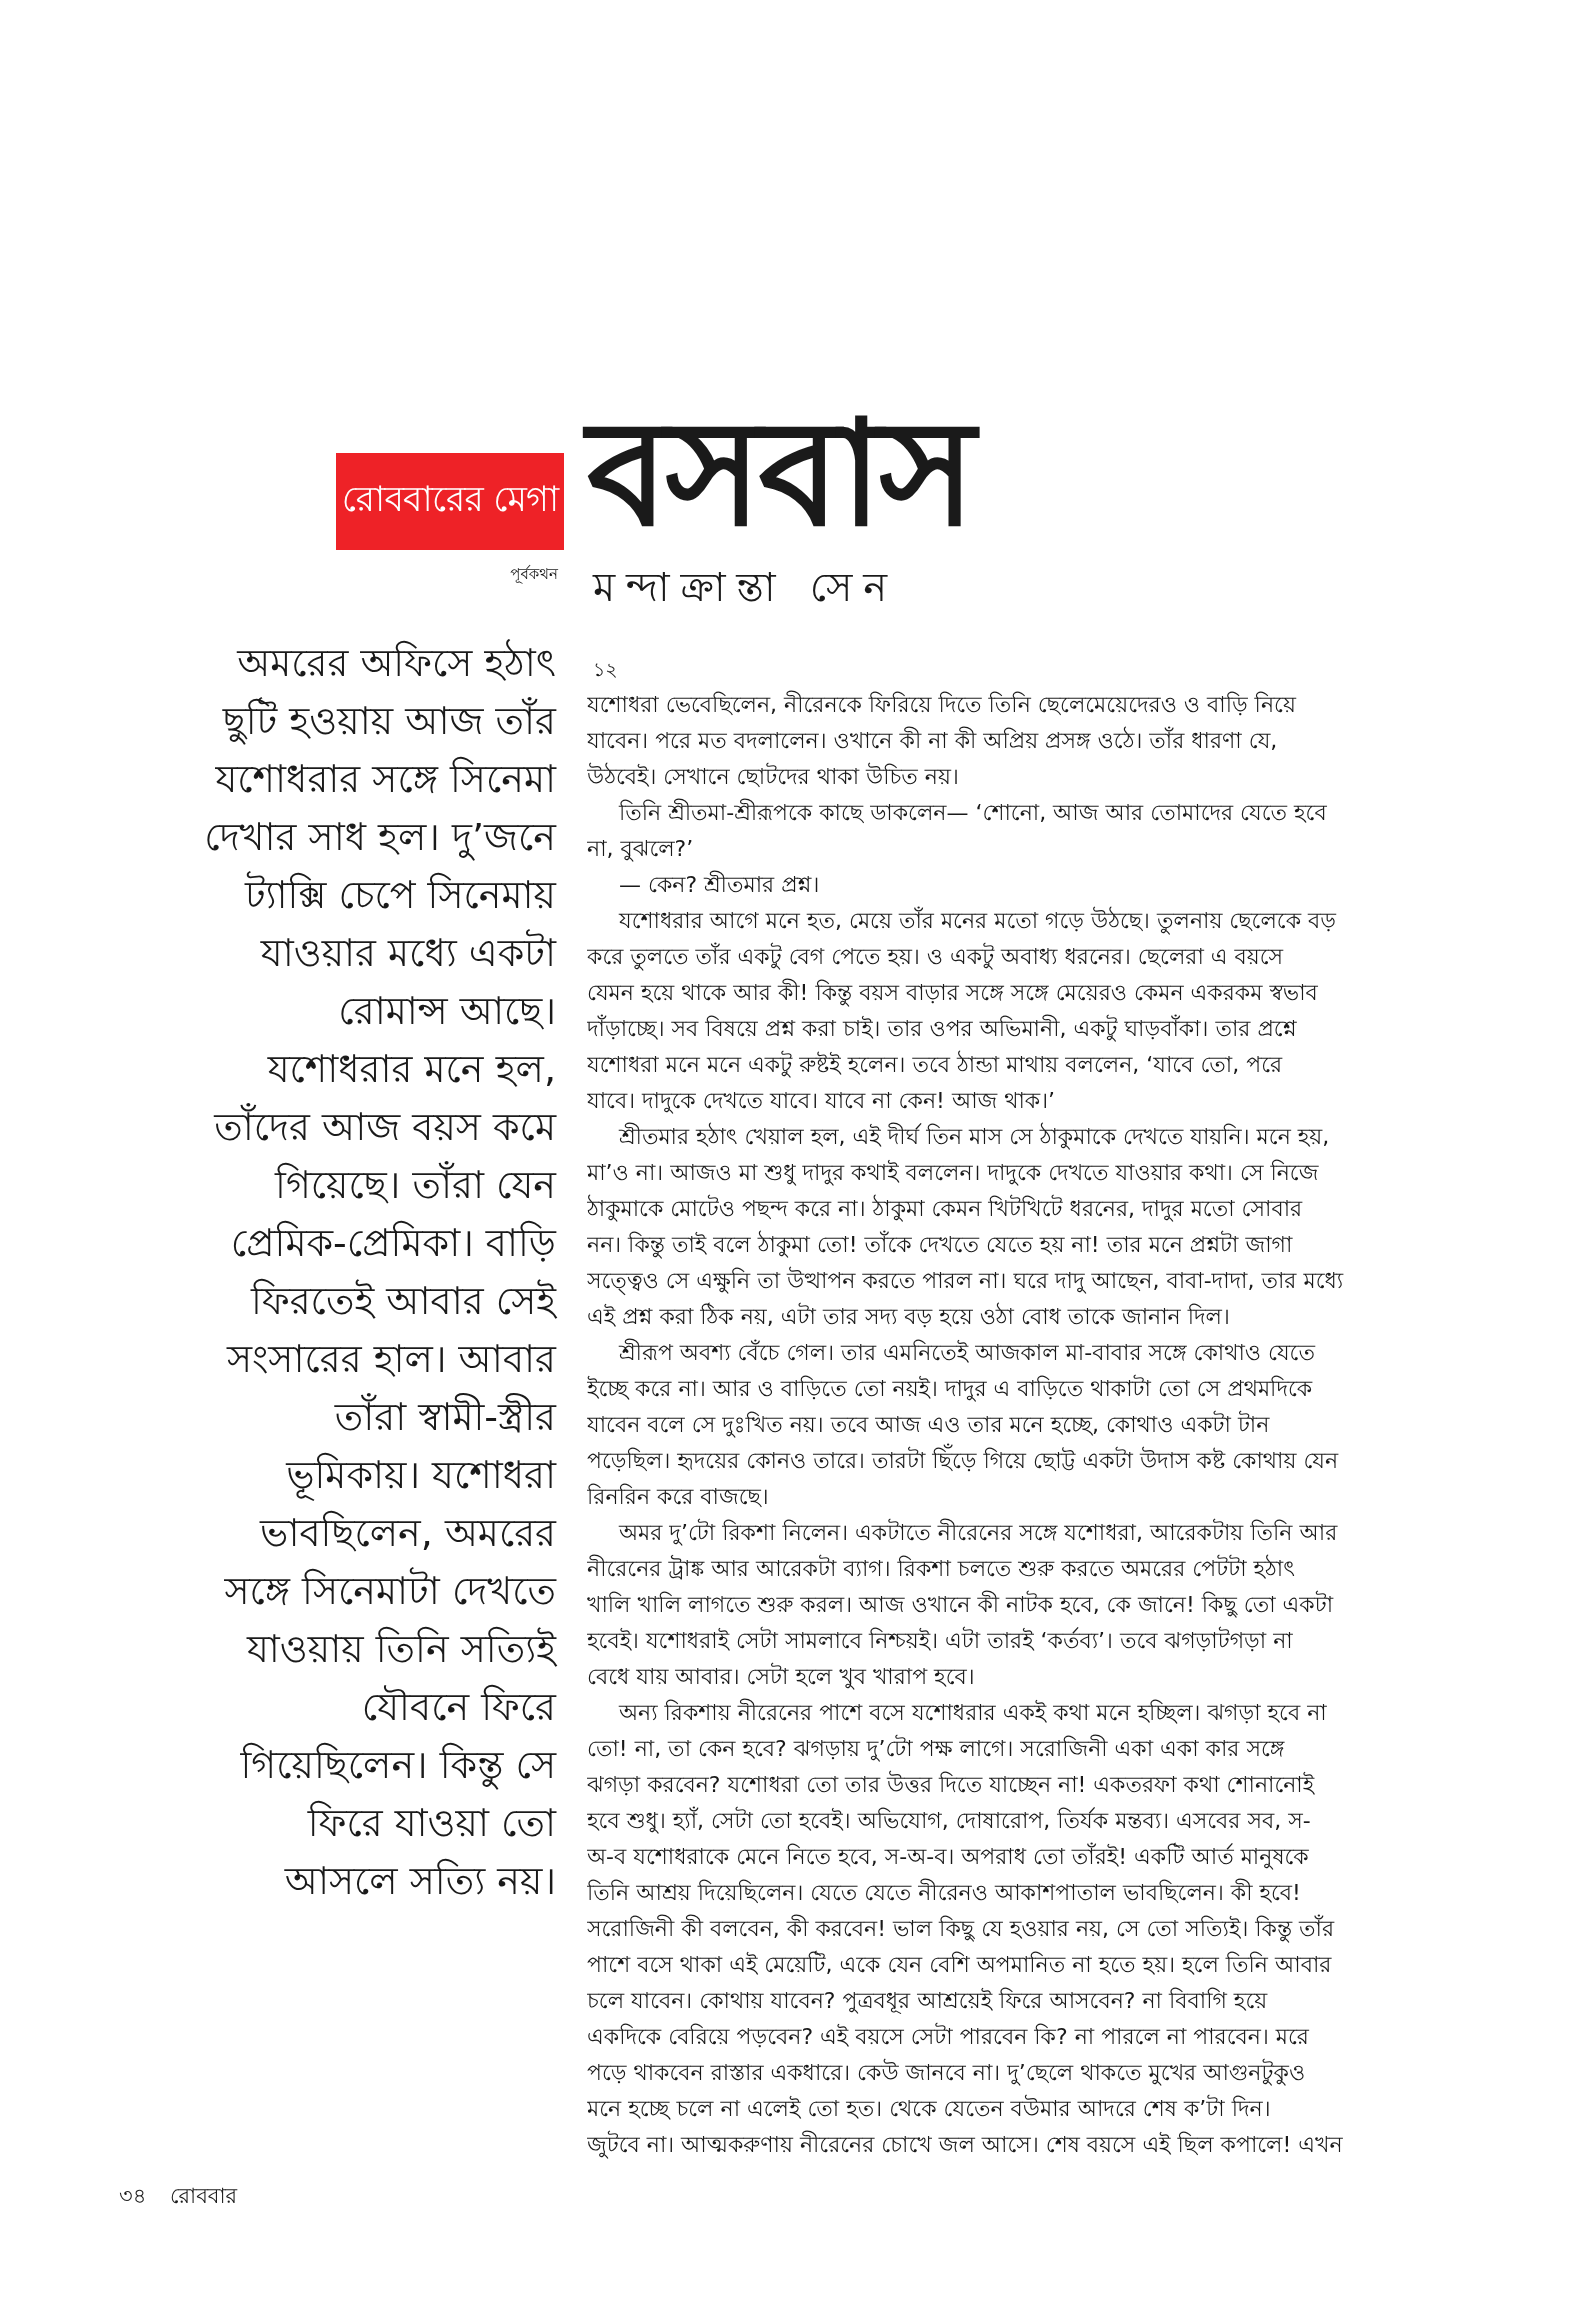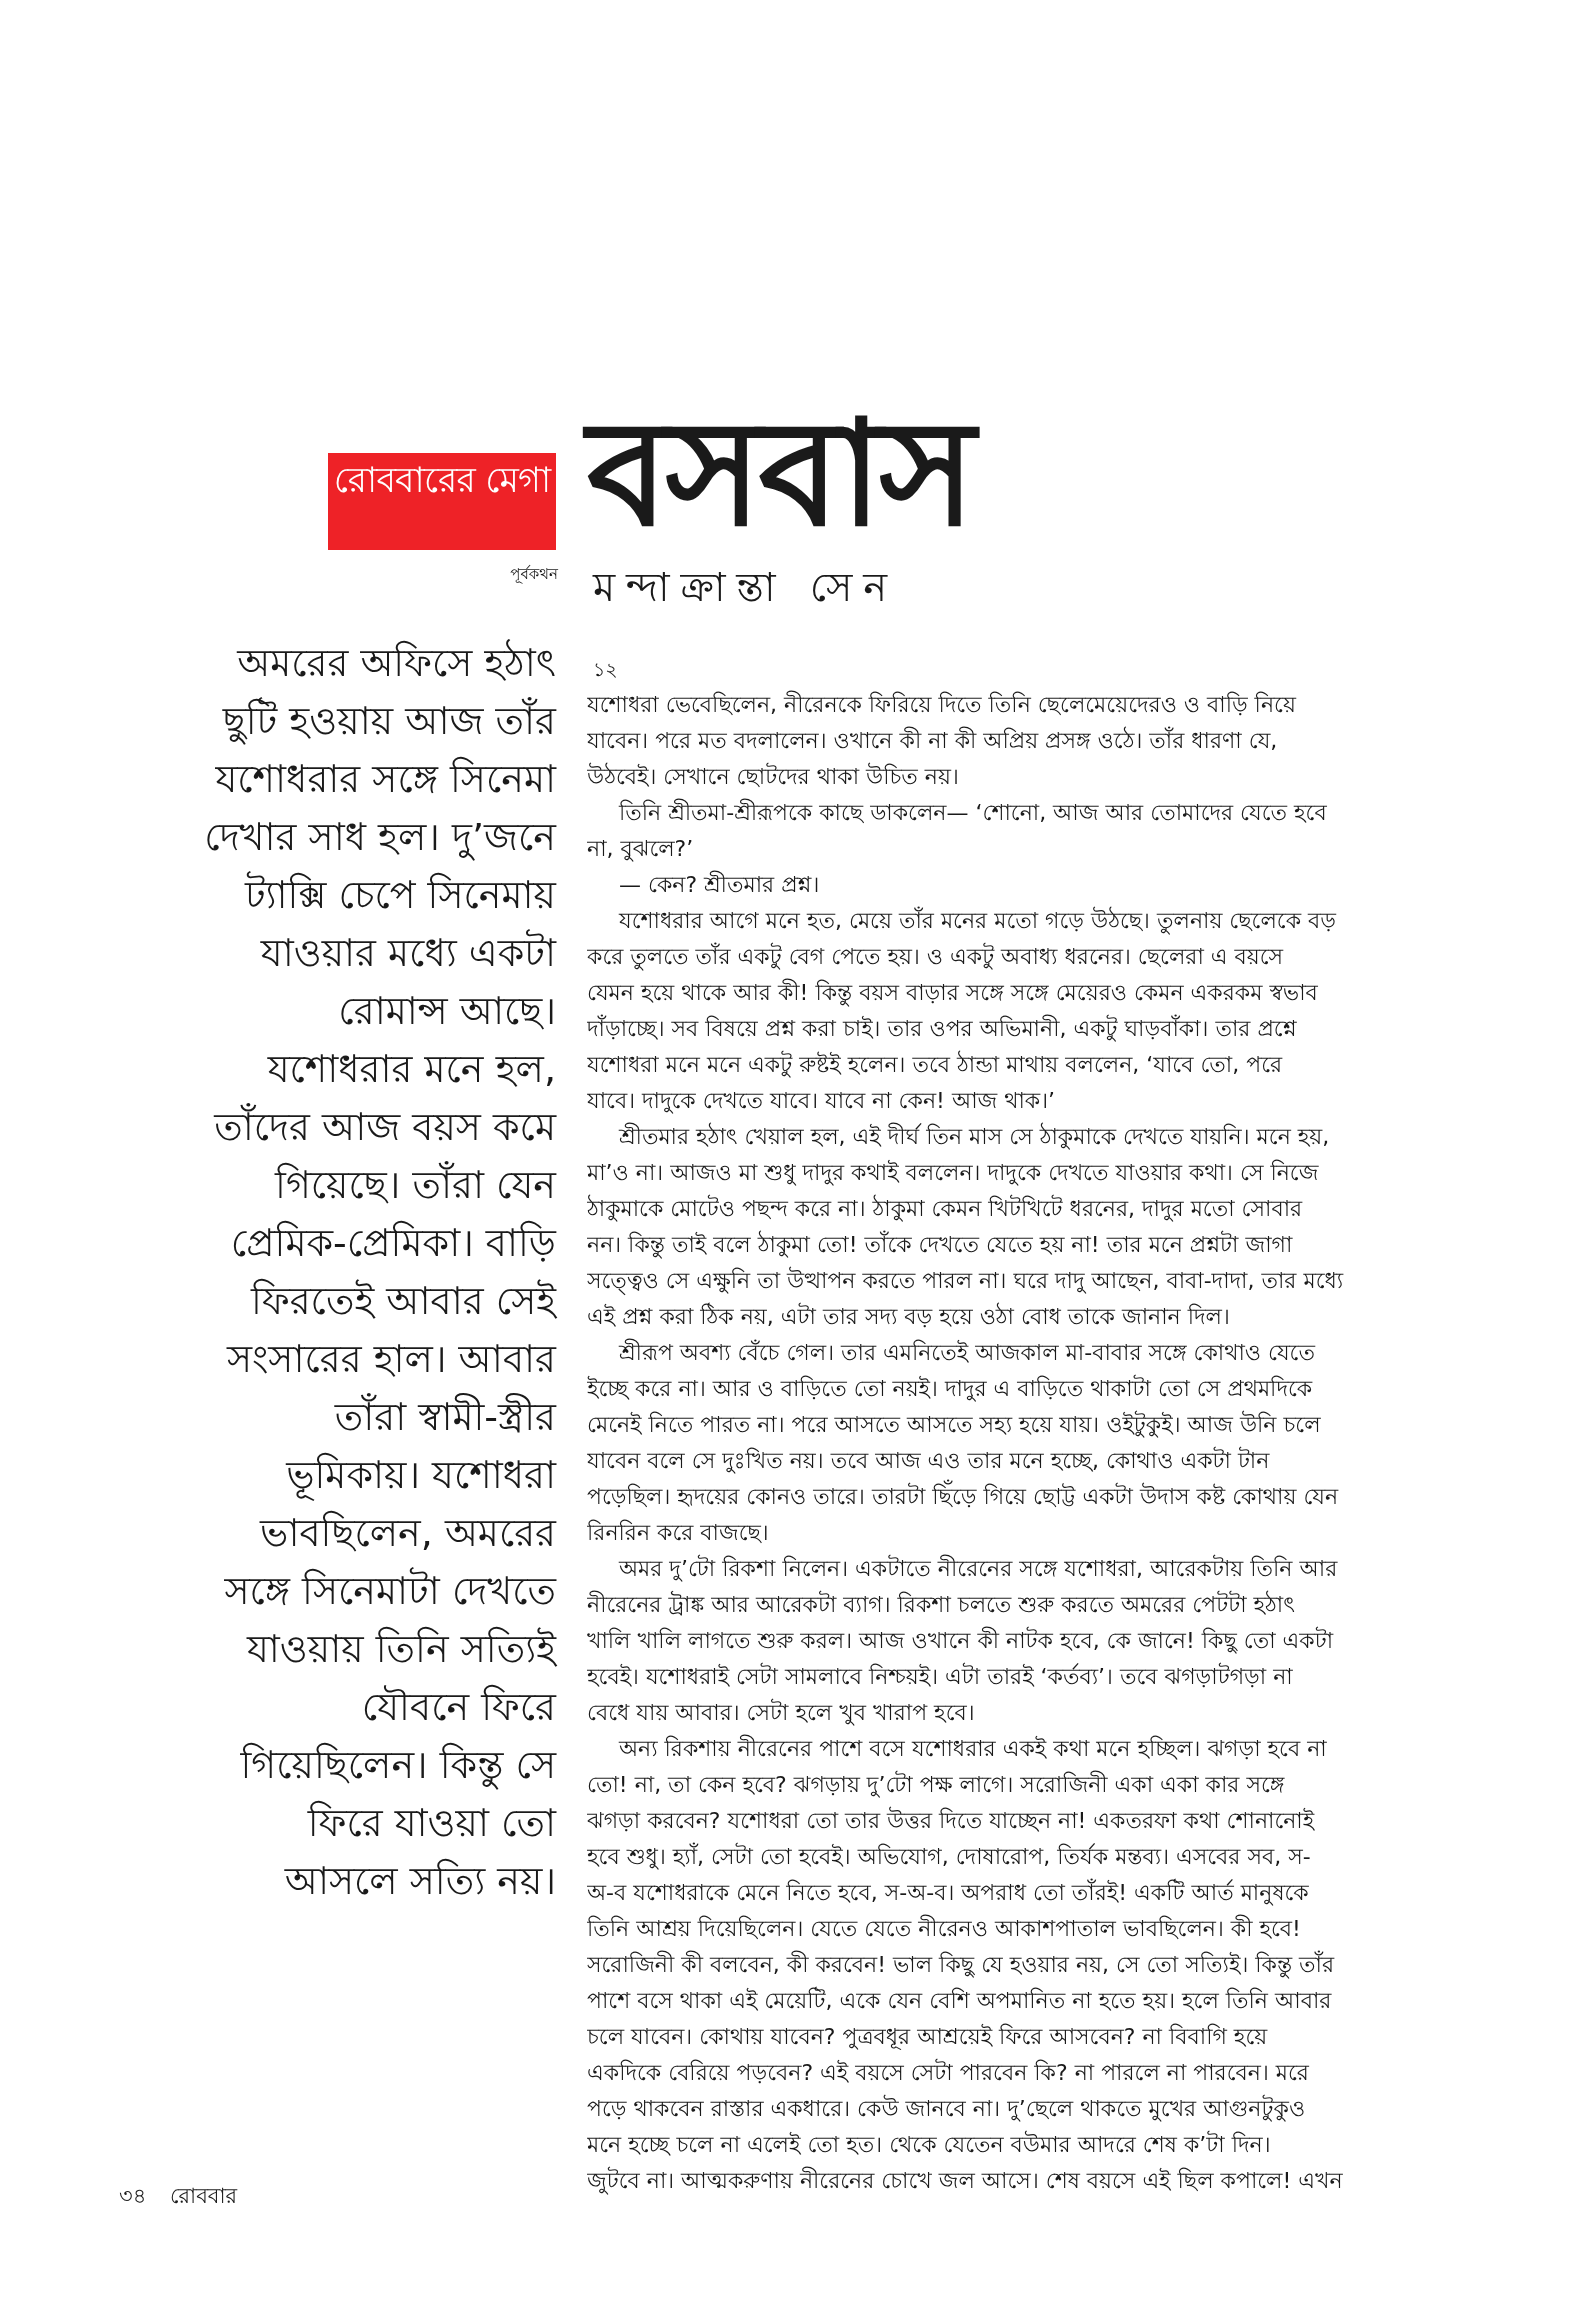--- a/index.html
+++ b/index.html
@@ -1,20 +1,20 @@
 <!DOCTYPE html>
 <html style="font-size:12.3px"><head>
   <meta charset="utf-8">
   <style>
     html, body { margin: 0; padding: 0; background: #ffffff; }
     body { width: 1591px; height: 2319px; position: relative; overflow: hidden;
            font-family: "DejaVu Sans", "Liberation Sans", sans-serif; color: #1a1a1a; }
     .series-badge {
-      position: absolute; left: 328px; top: 453px; width: 228px; height: 97px;
-      background: #ee2227; color: #ffffff; display: flex; justify-content: center;
+      position: absolute; left: 336px; top: 453px; width: 228px; height: 97px;
+      background: #ee2227; color: #ffffff; display: flex; align-items: center; justify-content: center;
       font-size: 35px; white-space: nowrap; overflow: hidden; letter-spacing: -0.8px;
     }
     .title {
       position: absolute; left: 587px; top: 400px; font-size: 146px; font-weight: bold;
       line-height: 1; color: #1a1a1a; white-space: nowrap; letter-spacing: -3.1px;
     }
     .section-label {
       position: absolute; left: 462px; top: 562px; width: 96px; font-size: 15px; text-align: right;
       white-space: nowrap;
     }
@@ -94,21 +94,20 @@
     <span class="bline">যশোধরা মনে মনে একটু রুষ্টই হলেন। তবে ঠান্ডা মাথায় বললেন, ‘যাবে তো, পরে</span>
     <span class="bline">যাবে। দাদুকে দেখতে যাবে। যাবে না কেন! আজ থাক।’</span>
     <span class="bline indent">শ্রীতমার হঠাৎ খেয়াল হল, এই দীর্ঘ তিন মাস সে ঠাকুমাকে দেখতে যায়নি। মনে হয়,</span>
     <span class="bline">মা’ও না। আজও মা শুধু দাদুর কথাই বললেন। দাদুকে দেখতে যাওয়ার কথা। সে নিজে</span>
     <span class="bline">ঠাকুমাকে মোটেও পছন্দ করে না। ঠাকুমা কেমন খিটখিটে ধরনের, দাদুর মতো সোবার</span>
     <span class="bline">নন। কিন্তু তাই বলে ঠাকুমা তো! তাঁকে দেখতে যেতে হয় না! তার মনে প্রশ্নটা জাগা</span>
     <span class="bline">সত্ত্বেও সে এক্ষুনি তা উত্থাপন করতে পারল না। ঘরে দাদু আছেন, বাবা-দাদা, তার মধ্যে</span>
     <span class="bline">এই প্রশ্ন করা ঠিক নয়, এটা তার সদ্য বড় হয়ে ওঠা বোধ তাকে জানান দিল।</span>
     <span class="bline indent">শ্রীরূপ অবশ্য বেঁচে গেল। তার এমনিতেই আজকাল মা-বাবার সঙ্গে কোথাও যেতে</span>
     <span class="bline">ইচ্ছে করে না। আর ও বাড়িতে তো নয়ই। দাদুর এ বাড়িতে থাকাটা তো সে প্রথমদিকে</span>
-    <span class="bline">মেনেই নিতে পারত না। পরে আসতে আসতে সহ্য হয়ে যায়। ওইটুকুই। আজ উনি চলে</span>
     <span class="bline">যাবেন বলে সে দুঃখিত নয়। তবে আজ এও তার মনে হচ্ছে, কোথাও একটা টান</span>
     <span class="bline">পড়েছিল। হৃদয়ের কোনও তারে। তারটা ছিঁড়ে গিয়ে ছোট্ট একটা উদাস কষ্ট কোথায় যেন</span>
     <span class="bline">রিনরিন করে বাজছে।</span>
     <span class="bline indent">অমর দু’টো রিকশা নিলেন। একটাতে নীরেনের সঙ্গে যশোধরা, আরেকটায় তিনি আর</span>
     <span class="bline">নীরেনের ট্রাঙ্ক আর আরেকটা ব্যাগ। রিকশা চলতে শুরু করতে অমরের পেটটা হঠাৎ</span>
     <span class="bline">খালি খালি লাগতে শুরু করল। আজ ওখানে কী নাটক হবে, কে জানে! কিছু তো একটা</span>
     <span class="bline">হবেই। যশোধরাই সেটা সামলাবে নিশ্চয়ই। এটা তারই ‘কর্তব্য’। তবে ঝগড়াটগড়া না</span>
     <span class="bline">বেধে যায় আবার। সেটা হলে খুব খারাপ হবে।</span>
     <span class="bline indent">অন্য রিকশায় নীরেনের পাশে বসে যশোধরার একই কথা মনে হচ্ছিল। ঝগড়া হবে না</span>
     <span class="bline">তো! না, তা কেন হবে? ঝগড়ায় দু’টো পক্ষ লাগে। সরোজিনী একা একা কার সঙ্গে</span>

